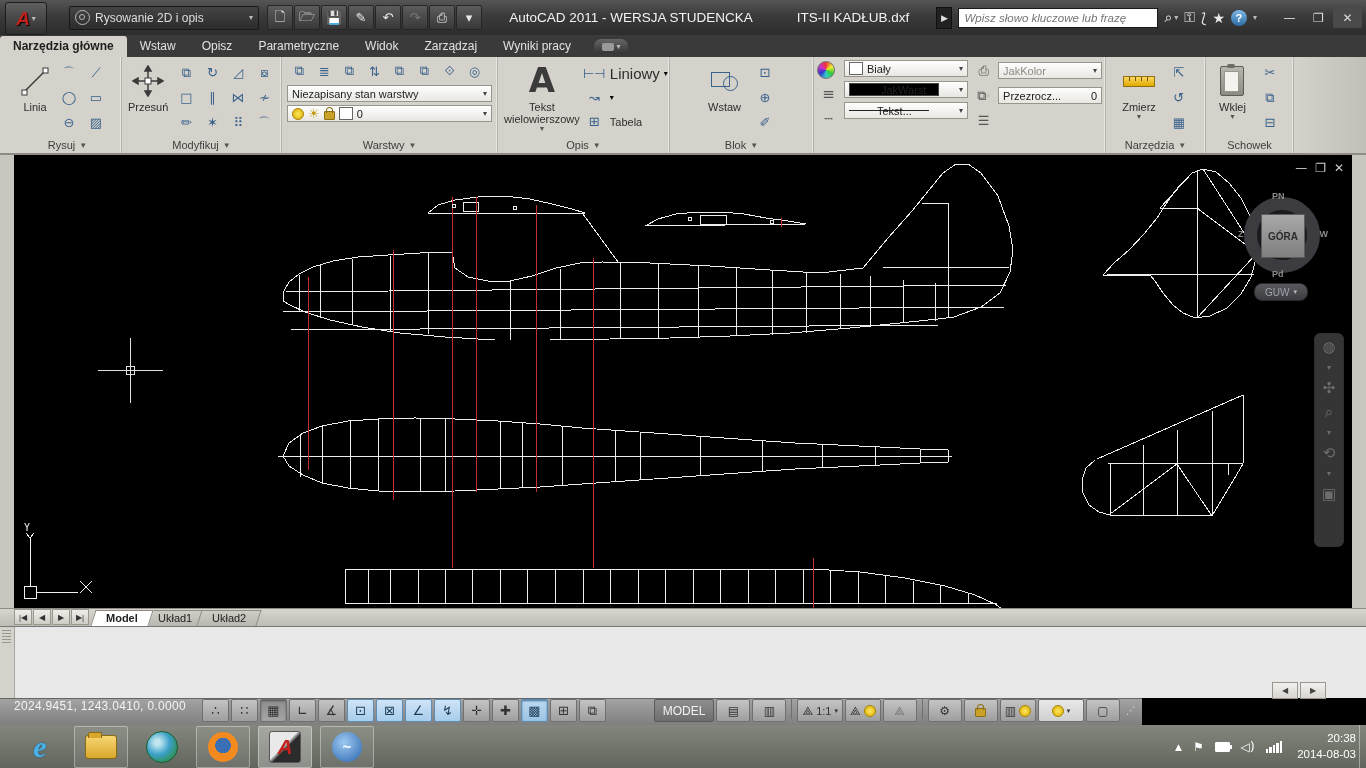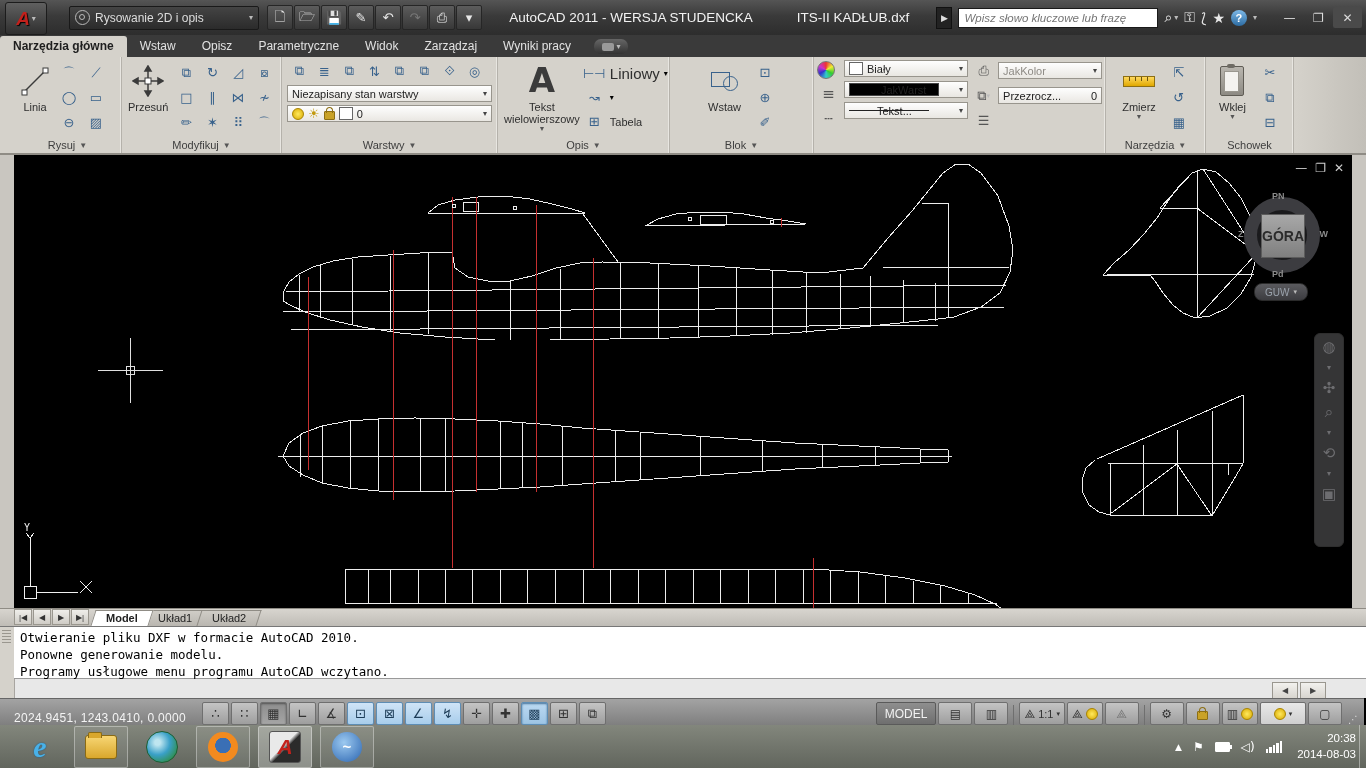--- a/index.html
+++ b/index.html
@@ -79,21 +79,21 @@
   .blkico:before{content:"";position:absolute;left:1px;top:6px;width:17px;height:13px;border:1.5px solid #39628c}
   .blkico:after{content:"";position:absolute;right:2px;top:10px;width:13px;height:13px;border:1.5px solid #39628c;border-radius:50%}
   
   .canvas-wrap{left:0;top:155px;width:1366px;height:453px;background:#c9c6c0}
   .canvas{position:absolute;left:14px;top:0;width:1338px;height:453px;background:#000;overflow:hidden}
   .canvas svg{position:absolute;left:0;top:0}
   .dwin{position:absolute;right:8px;top:6px;display:flex;gap:8px;color:#cfcfcf;font-family:"DejaVu Sans",sans-serif;font-size:12px}
   .viewcube{position:absolute;right:28px;top:38px;width:84px;height:84px}
   .vring{position:absolute;left:4px;top:4px;width:76px;height:76px;border-radius:50%;border:13px solid #3c3c40;box-sizing:border-box;background:#1a1a1c}
   .vface{position:absolute;left:21px;top:21px;width:42px;height:42px;background:linear-gradient(#a8a8a8,#7f7f7f);
-    border:1px solid #5c5c5c;display:flex;align-items:center;justify-content:center;font-size:14px;font-weight:bold;color:#2b2b2b}
+    border:1px solid #5c5c5c;display:flex;align-items:center;justify-content:center;font-size:10px;font-weight:bold;color:#2b2b2b}
   .vlab{position:absolute;font-size:9px;font-weight:bold;color:#8b8b8b}
   .guw{position:absolute;right:44px;top:128px;width:52px;height:16px;border-radius:8px;
     background:linear-gradient(#5a5a5e,#3c3c40);border:1px solid #2a2a2a;color:#9aa2ac;
     font-size:10px;display:flex;align-items:center;justify-content:center;gap:4px}
   .navbar{position:absolute;right:8px;top:178px;width:30px;height:214px;border-radius:6px;
     background:rgba(60,60,62,.88);border:1px solid #2e2e2e;display:flex;flex-direction:column;align-items:center;padding-top:6px;box-sizing:border-box;gap:9px}
   .nico{color:#6d6d70;font-family:"DejaVu Sans",sans-serif;font-size:15px;line-height:1}
   .nico.small{font-size:8px}
   
   .ltbar{left:0;top:608px;width:1366px;height:18px;background:linear-gradient(#d8d5cf,#bfbcb6);
@@ -111,22 +111,22 @@
   .cmd-grip i{display:block;margin:3px 2px;width:9px;height:14px;
     background:repeating-linear-gradient(#9a978f 0 1px,transparent 1px 3px)}
   .cmd-hist{position:absolute;left:14px;top:0;right:0;height:52px;background:#fff;border-bottom:1px solid #999;
     font-family:"DejaVu Sans Mono",monospace;font-size:12.5px;color:#000;padding:2px 6px;box-sizing:border-box;line-height:17px}
   .cmd-prompt{position:absolute;left:14px;top:53px;right:0;height:19px;background:#fff;
     font-family:"DejaVu Sans Mono",monospace;font-size:12.5px;color:#000;padding:1px 6px;box-sizing:border-box}
   .cmd-arrows{position:absolute;right:40px;top:55px;display:flex;gap:2px}
   .cmd-arrows span{width:24px;height:15px;background:linear-gradient(#f2f1ee,#d8d5cf);border:1px solid #9a978f;
     font-size:8px;display:flex;align-items:center;justify-content:center;color:#444}
   
-  .status{left:0;top:698px;width:1364px;height:27px;background:linear-gradient(#a3a3a3,#7f7f7f);
-    display:flex;align-items:flex-end;box-sizing:border-box;padding:0 4px;gap:2px;border-top:1px solid #666}
+  .status{left:0;top:698px;width:1142px;height:27px;background:linear-gradient(#a3a3a3,#7f7f7f);
+    display:flex;align-items:flex-start;box-sizing:border-box;padding:0 4px;gap:2px;border-top:1px solid #666}
   .coords{color:#f4f4f4;font-size:12px;padding:0 14px 0 10px;letter-spacing:.3px}
   .stb{width:25px;height:21px;display:flex;align-items:center;justify-content:center;border-radius:2px;
     font-family:"DejaVu Sans",sans-serif;font-size:13px;color:#333;
     background:linear-gradient(#c4c4c4,#9e9e9e);border:1px solid #6f6f6f}
   .stb.on{background:linear-gradient(#cfe4f7,#a8cdeb);border-color:#5e8db4;color:#1d3c57}
   .stb.pressed{background:linear-gradient(#8d8d8d,#a5a5a5);box-shadow:inset 0 1px 2px #555}
   .stb.pressed-on{background:linear-gradient(#bcd9f2,#9cc4e4);box-shadow:inset 0 1px 2px #46729a;border-color:#5e8db4;color:#1d3c57}
   .sspacer{flex:1}
   .model-btn{height:21px;padding:0 8px;display:flex;align-items:center;color:#f2f2f2;font-size:12px;
     background:linear-gradient(#8e8e8e,#6f6f6f);border:1px solid #5a5a5a;border-radius:2px}
@@ -621,25 +621,20 @@
       <div class="ltab active"><span>Model</span></div>
       <div class="ltab"><span>Układ1</span></div>
       <div class="ltab"><span>Układ2</span></div>
     </div>
 </div>
 
 <div class="abs cmd">
   <div class="cmd-grip">
       <i></i>
     </div>
-  <div class="cmd-hist">
-      <div>Otwieranie pliku DXF w formacie AutoCAD 2010.</div>
-      <div>Ponowne generowanie modelu.</div>
-      <div>Programy usługowe menu programu AutoCAD wczytano.</div>
-    </div>
   <div class="cmd-arrows">
     <span>◀</span>
     <span>▶</span>
   </div>
 </div>
 
 <div class="abs status">
   <span class="coords">2024.9451, 1243.0410, 0.0000</span>
   <div style="display:flex;gap:2px">
       <span class="stb off">∴</span>

